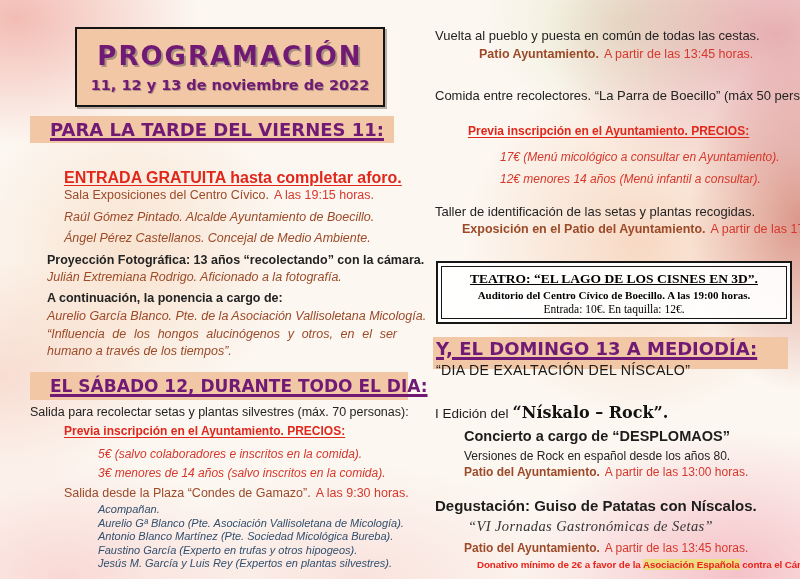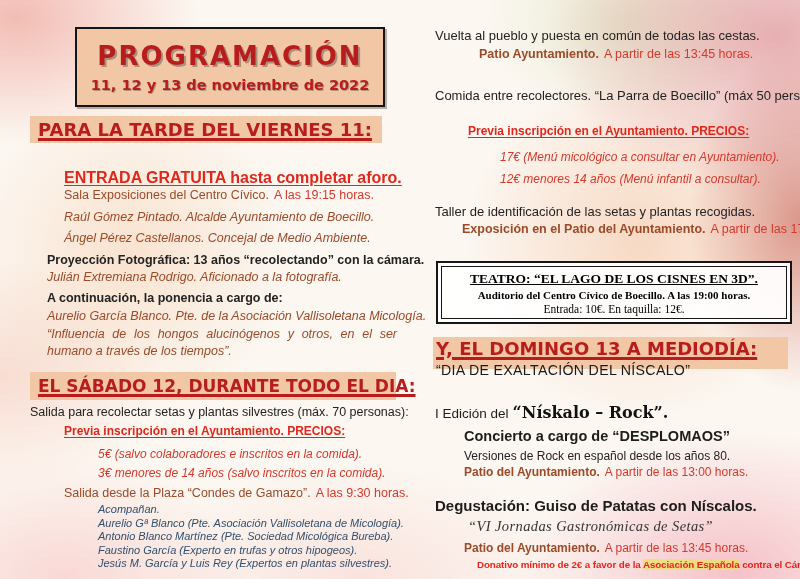--- a/index.html
+++ b/index.html
@@ -14,30 +14,30 @@
       radial-gradient(circle 250px at 80% 42%, rgba(242,180,140,0.45), transparent 70%),
       radial-gradient(circle 230px at 16% 44%, rgba(244,198,160,0.42), transparent 70%),
       radial-gradient(ellipse 300px 200px at 92% 99%, rgba(240,150,168,0.55), transparent 72%),
       radial-gradient(ellipse 260px 170px at 8% 100%, rgba(245,172,172,0.42), transparent 72%),
       radial-gradient(ellipse 300px 160px at 45% 100%, rgba(246,188,185,0.35), transparent 72%),
       radial-gradient(ellipse 220px 160px at 0% 65%, rgba(240,170,150,0.35), transparent 72%),
       #fcf7f1;
   }
   .abs{position:absolute;white-space:nowrap;}
   .peach{background:#f2c7a5;}
-  .display{font-family:"DejaVu Sans",sans-serif;font-weight:800;color:#b91c1c;}
+  .display{font-family:"DejaVu Sans",sans-serif;font-weight:800;color:#701a75;}
   .hund{text-decoration:underline;text-decoration-thickness:2.5px;text-underline-offset:2px;}
   .title-box{
     left:75px;top:27px;width:306px;height:76px;
     border:2px solid #151515;box-shadow:2px 2px 0 rgba(60,40,30,0.35);
     display:flex;flex-direction:column;align-items:center;justify-content:center;gap:6px;
   }
   .title-main{font-size:26px;letter-spacing:2px;text-shadow:2px 2px 0 rgba(110,100,95,0.55);}
   .title-sub{font-size:14.5px;font-weight:800;text-shadow:1px 1px 0 rgba(110,100,95,0.5);}
-  .band{display:flex;align-items:center;padding-left:8px;}
+  .band{display:flex;align-items:center;padding-left:20px;}
   .h-left1{left:30px;top:116px;width:344px;height:27px;font-size:18px;}
   .h-left2{left:30px;top:372px;width:358px;height:28px;font-size:17px;}
   .body-t{font-size:12.5px;color:#232323;}
   .semib{font-weight:600;}
   .maroon{color:#9c4a28;}
   .red{color:#d6382c;}
   .redlink{color:#e0271c;font-weight:700;text-decoration:underline;text-underline-offset:2px;}
   .it{font-style:italic;}
   .navy{color:#31506e;}
   .time{margin-left:5px;}

